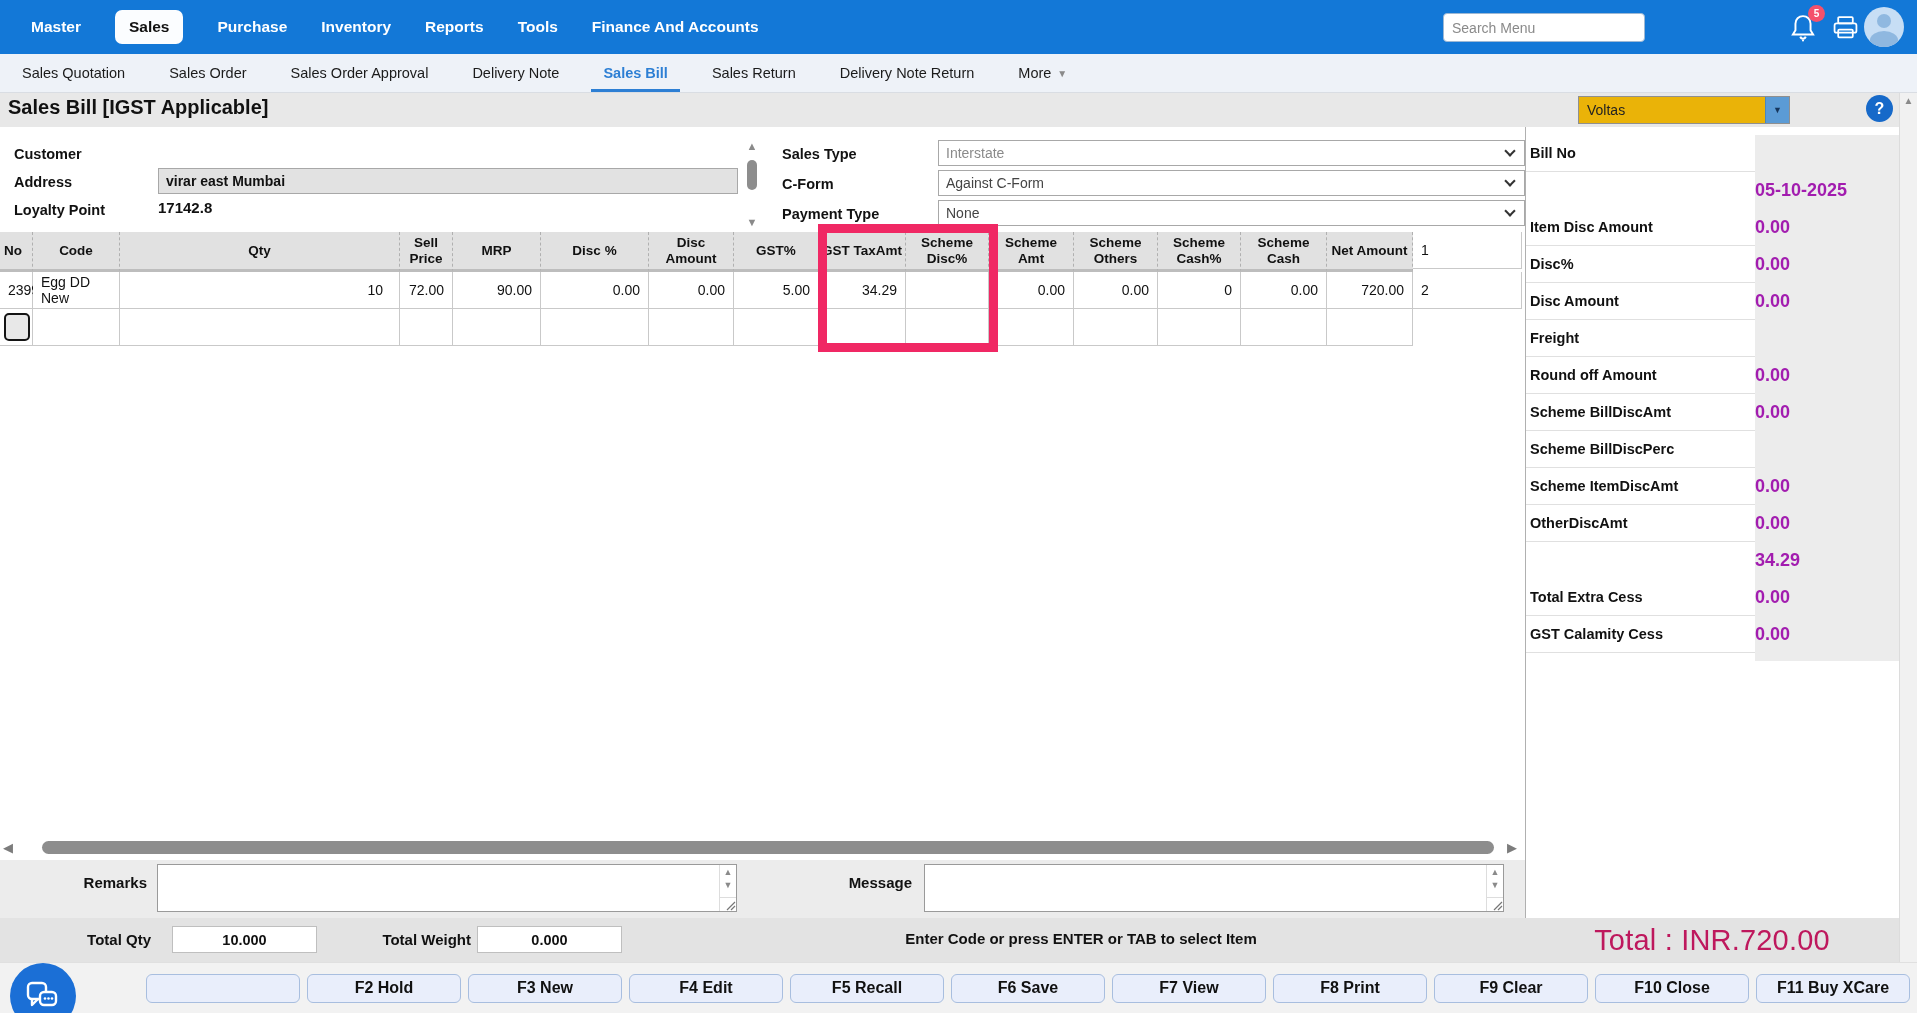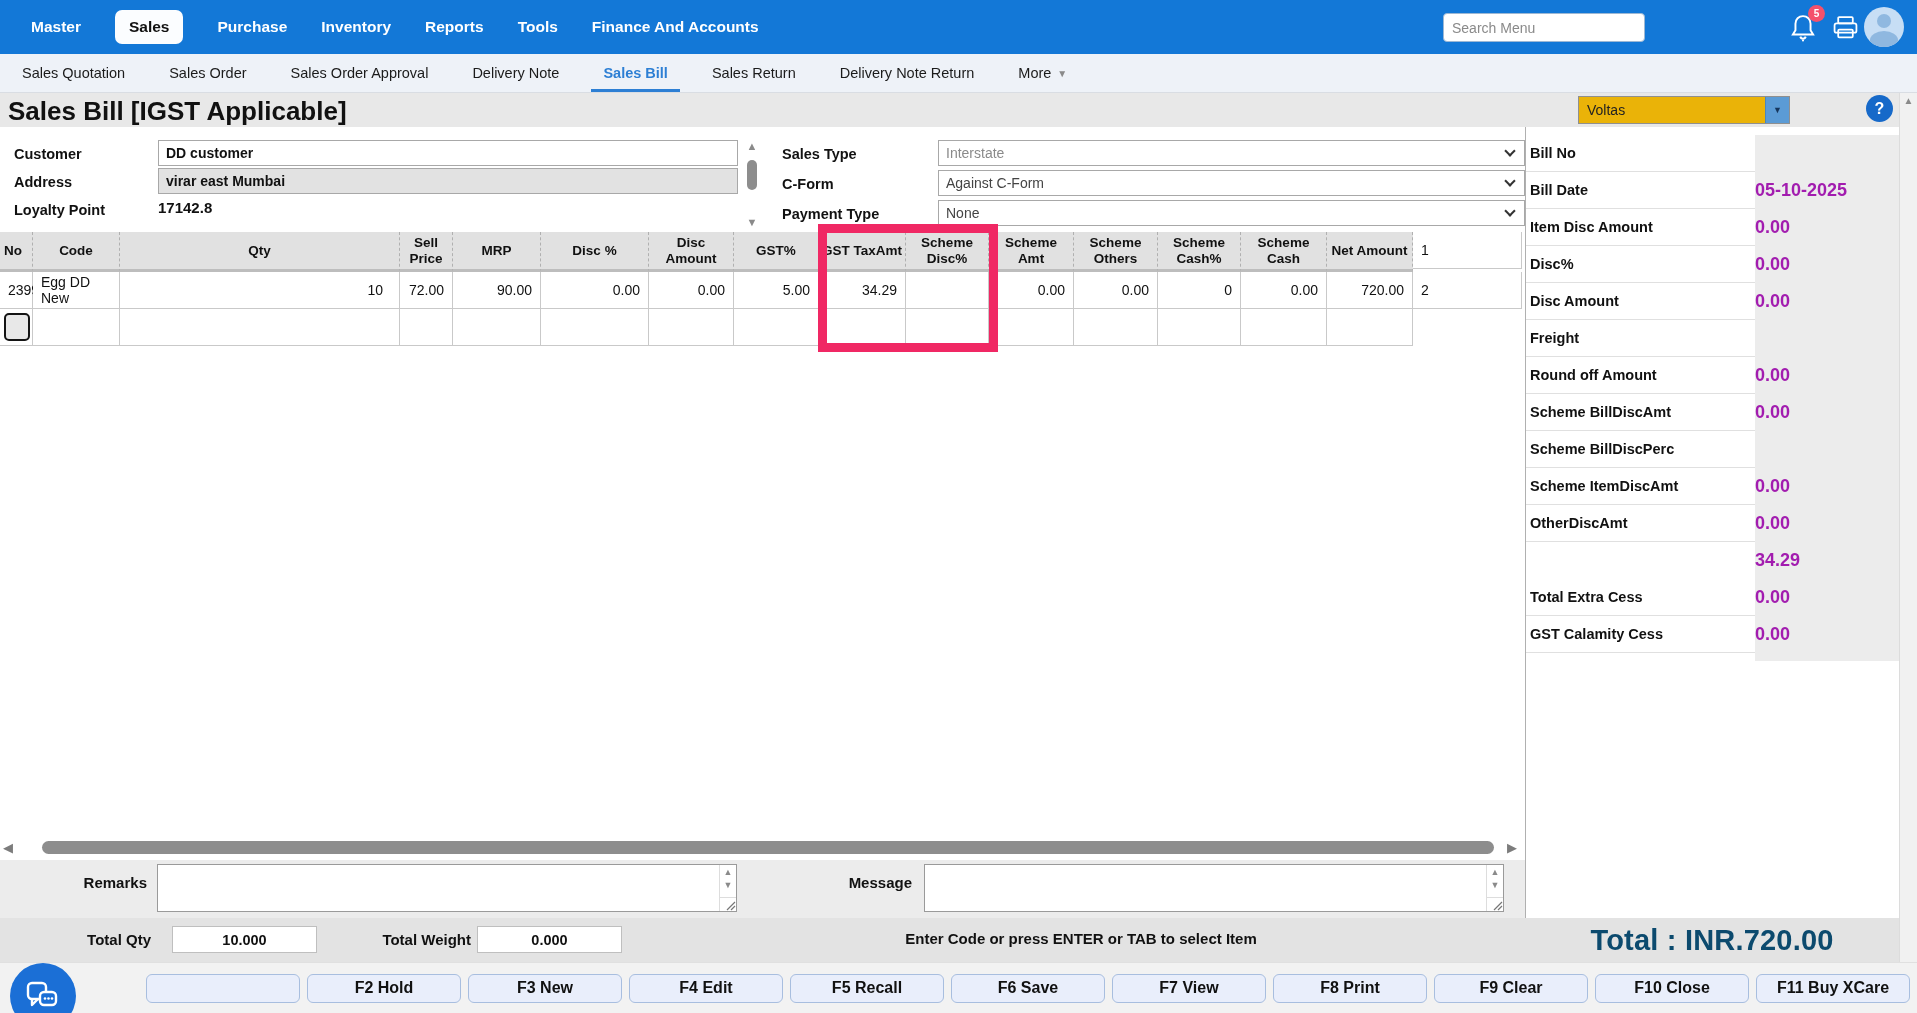--- a/index.html
+++ b/index.html
@@ -23,21 +23,21 @@
 
   
   .tabsrow { position:absolute; left:0; top:54px; width:1917px; height:39px; background:#eef2f8; border-bottom:1px solid #d9dde3; display:flex; align-items:stretch; gap:36px; padding-left:18px; }
   .tab { font-size:14.5px; color:#1b1b1b; display:flex; align-items:center; cursor:pointer; position:relative; padding:0 4px; white-space:nowrap; }
   .tab.active { color:#2d7fd4; font-weight:700; }
   .tab.active::after { content:""; position:absolute; left:-8px; right:-8px; bottom:0; height:3px; background:#2d7fd4; }
   .tab .caret { color:#8a8a8a; font-size:10px; margin-left:6px; }
 
   
   .titlerow { position:absolute; left:0; top:93px; width:1917px; height:34px; background:#e8e8e8; }
-  .page-title { position:absolute; left:8px; top:3px; font-size:26px; font-weight:600; color:#111; }
+  .page-title { position:absolute; left:8px; top:3px; font-size:20px; font-weight:600; color:#111; }
   .combo { position:absolute; left:1578px; top:3px; width:212px; height:28px; background:#eab308; border:1px solid #8f8f8f; display:flex; }
   .combo .combo-text { flex:1; font-size:14px; color:#222; padding:5px 8px; }
   .combo .combo-btn { width:24px; height:100%; background:#5b9bd5; border-left:1px solid #4a86bd; color:#16365c; font-size:9px; display:flex; align-items:center; justify-content:center; cursor:pointer; }
   .help-circle { position:absolute; left:1866px; top:2px; width:27px; height:27px; border-radius:50%; background:#1669c9; color:#fff; font-size:16px; font-weight:700; display:flex; align-items:center; justify-content:center; cursor:pointer; }
 
   
   .flabel { position:absolute; font-size:14.5px; font-weight:700; color:#111; white-space:nowrap; }
   .finput { position:absolute; height:26px; border:1px solid #a8a8a8; background:#fff; font-size:14px; padding:0 7px; color:#111; font-weight:600; font-family:"Liberation Sans",sans-serif; }
   .finput.grey { background:#e2e2e2; }
   .fvalue { position:absolute; font-size:15px; font-weight:700; color:#111; }
@@ -81,21 +81,21 @@
   .hint { position:absolute; left:876px; top:12px; width:410px; text-align:center; font-size:15px; font-weight:700; color:#111; }
 
   
   .sidebar { position:absolute; left:1525px; top:127px; width:374px; height:791px; background:#fff; border-left:1px solid #b0b0b0; }
   .sb-valcol { position:absolute; left:229px; top:8px; width:145px; height:526px; background:#ececec; }
   .sb-rows { position:absolute; left:0; top:8px; width:374px; }
   .sb-row { position:relative; height:37px; width:374px; }
   .sb-label { position:absolute; left:0; top:0; width:229px; height:37px; border-bottom:1px solid #e0e0e0; display:flex; align-items:center; padding-left:4px; font-size:14.5px; font-weight:700; color:#111; background:#fff; }
   .sb-value { position:absolute; left:229px; top:0; width:145px; height:37px; display:flex; align-items:center; font-size:18px; font-weight:700; color:#a21caf; }
   .sb-total-band { position:absolute; left:1525px; top:918px; width:374px; height:44px; background:#e3e3e3; display:flex; align-items:center; justify-content:center; }
-  .sb-total { font-size:29px; font-weight:700; color:#0c4a6e; letter-spacing:0.2px; }
+  .sb-total { font-size:29px; font-weight:400; color:#be185d; letter-spacing:0.2px; }
 
   
   .vstrip { position:absolute; left:1899px; top:93px; width:18px; height:920px; background:#f1f1f1; border-left:1px solid #dcdcdc; }
   .vstrip .arr { position:absolute; left:0; top:2px; width:17px; text-align:center; color:#8a8a8a; font-size:10px; cursor:pointer; }
 
   
   .buttons-band { position:absolute; left:0; top:962px; width:1917px; height:51px; background:#f2f2f2; border-top:1px solid #e0e0e0; display:flex; align-items:center; gap:7px; padding-left:146px; }
   .fbtn { width:154px; height:29px; background:#e9eefb; border:1px solid #a8bedf; border-radius:6px; font-size:16px; font-weight:700; color:#111; display:flex; align-items:center; justify-content:center; cursor:pointer; white-space:nowrap; }
 
   .chat-fab { position:absolute; left:10px; top:963px; width:66px; height:66px; border-radius:50%; background:#1b6fd6; display:flex; align-items:center; justify-content:center; cursor:pointer; z-index:8; }
@@ -150,21 +150,20 @@
   <div class="titlerow">
     <div class="page-title">Sales Bill [IGST Applicable]</div>
     <div class="combo">
       <div class="combo-text">Voltas</div>
       <div class="combo-btn">▼</div>
     </div>
     <div class="help-circle">?</div>
   </div>
 
   <div class="flabel" style="left:14px; top:146px;">Customer</div>
-  <input class="finput" style="left: 158px; top: 140px; width: 580px;" value="DD customer">
   <div class="flabel" style="left:14px; top:174px;">Address</div>
   <input class="finput grey" style="left: 158px; top: 168px; width: 580px;" value="virar east Mumbai">
   <div class="flabel" style="left:14px; top:202px;">Loyalty Point</div>
   <div class="fvalue" style="left:158px; top:199px;">17142.8</div>
 
   <div class="mini-vscroll">
     <div class="arr" style="top:0;">▲</div>
     <div class="thumb"></div>
     <div class="arr" style="bottom:0;">▼</div>
   </div>
@@ -284,21 +283,20 @@
   </div>
 
   <div class="sidebar">
     <div class="sb-valcol"></div>
     <div class="sb-rows">
       <div class="sb-row">
           <div class="sb-label">Bill No</div>
           <div class="sb-value"></div>
         </div>
       <div class="sb-row">
-          <div class="sb-label">Bill Date</div>
           <div class="sb-value">05-10-2025</div>
         </div>
       <div class="sb-row">
           <div class="sb-label">Item Disc Amount</div>
           <div class="sb-value">0.00</div>
         </div>
       <div class="sb-row">
           <div class="sb-label">Disc%</div>
           <div class="sb-value">0.00</div>
         </div>

